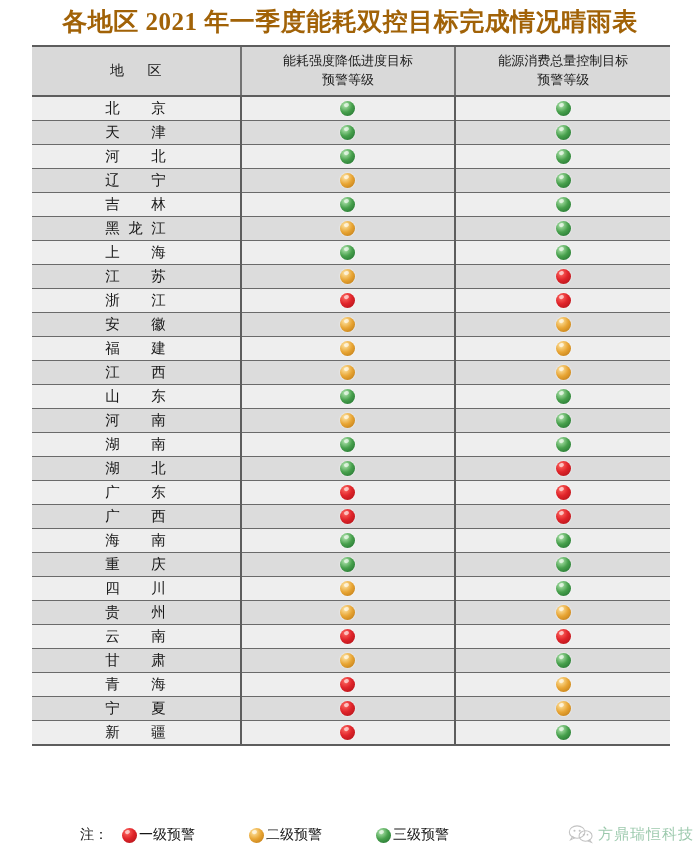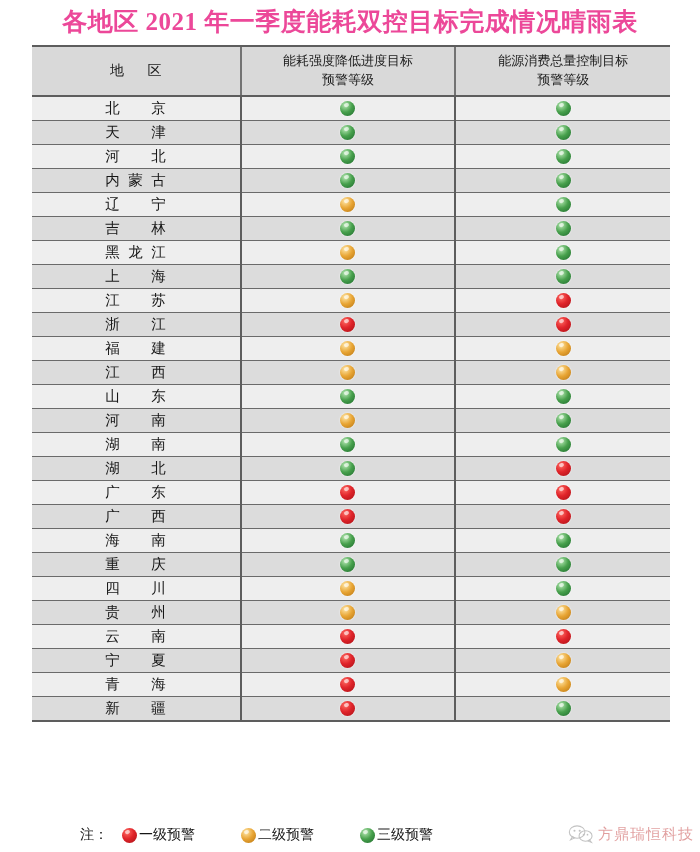--- a/index.html
+++ b/index.html
@@ -7,21 +7,21 @@
     width:700px;height:852px;
     background:#ffffff;
     font-family:"Liberation Sans","DejaVu Sans",sans-serif;
     overflow:hidden;
     position:relative;
   }
   #page-title{
     font-family:"Liberation Serif","DejaVu Serif",serif;
     font-weight:bold;
     font-size:25px;
-    color:#ec4899;
+    color:#a16207;
     text-align:center;
     letter-spacing:0.5px;
     padding:6px 0 4px 0;
     line-height:1.25;
     white-space:nowrap;
   }
   #table-wrap{
     position:absolute;
     left:32px; top:45px;
     width:638px;
@@ -122,21 +122,21 @@
     position:absolute;
     right:6px; bottom:8px;
     display:flex;
     align-items:center;
     opacity:.42;
     pointer-events:none;
   }
   #watermark .wm-text{
     font-family:"Liberation Sans","DejaVu Sans",sans-serif;
     font-size:15px;
-    color:#b91c1c;
+    color:#15803d;
     letter-spacing:1px;
     margin-left:4px;
   }
   .wechat-glyph{width:26px;height:20px;}
 </style>
 </head>
 <body>
 
 <div id="page-title">各地区 2021 年一季度能耗双控目标完成情况晴雨表</div>
 
@@ -172,25 +172,20 @@
           <td><span class="region-name">天 津</span></td>
           <td class="col-div"><span class="ball green"></span></td>
           <td class="col-div"><span class="ball green"></span></td>
         </tr>
         <tr>
           <td><span class="region-name">河 北</span></td>
           <td class="col-div"><span class="ball green"></span></td>
           <td class="col-div"><span class="ball green"></span></td>
         </tr>
         <tr>
-          <td><span class="region-name">内蒙古</span></td>
-          <td class="col-div"><span class="ball green"></span></td>
-          <td class="col-div"><span class="ball green"></span></td>
-        </tr>
-        <tr>
           <td><span class="region-name">辽 宁</span></td>
           <td class="col-div"><span class="ball yellow"></span></td>
           <td class="col-div"><span class="ball green"></span></td>
         </tr>
         <tr>
           <td><span class="region-name">吉 林</span></td>
           <td class="col-div"><span class="ball green"></span></td>
           <td class="col-div"><span class="ball green"></span></td>
         </tr>
         <tr>
@@ -207,20 +202,25 @@
           <td><span class="region-name">江 苏</span></td>
           <td class="col-div"><span class="ball yellow"></span></td>
           <td class="col-div"><span class="ball red"></span></td>
         </tr>
         <tr>
           <td><span class="region-name">浙 江</span></td>
           <td class="col-div"><span class="ball red"></span></td>
           <td class="col-div"><span class="ball red"></span></td>
         </tr>
         <tr>
+          <td><span class="region-name">安 徽</span></td>
+          <td class="col-div"><span class="ball yellow"></span></td>
+          <td class="col-div"><span class="ball yellow"></span></td>
+        </tr>
+        <tr>
           <td><span class="region-name">福 建</span></td>
           <td class="col-div"><span class="ball yellow"></span></td>
           <td class="col-div"><span class="ball yellow"></span></td>
         </tr>
         <tr>
           <td><span class="region-name">江 西</span></td>
           <td class="col-div"><span class="ball yellow"></span></td>
           <td class="col-div"><span class="ball yellow"></span></td>
         </tr>
         <tr>
@@ -272,41 +272,46 @@
           <td><span class="region-name">贵 州</span></td>
           <td class="col-div"><span class="ball yellow"></span></td>
           <td class="col-div"><span class="ball yellow"></span></td>
         </tr>
         <tr>
           <td><span class="region-name">云 南</span></td>
           <td class="col-div"><span class="ball red"></span></td>
           <td class="col-div"><span class="ball red"></span></td>
         </tr>
         <tr>
+          <td><span class="region-name">甘 肃</span></td>
+          <td class="col-div"><span class="ball yellow"></span></td>
+          <td class="col-div"><span class="ball green"></span></td>
+        </tr>
+        <tr>
+          <td><span class="region-name">青 海</span></td>
+          <td class="col-div"><span class="ball red"></span></td>
+          <td class="col-div"><span class="ball yellow"></span></td>
+        </tr>
+        <tr>
           <td><span class="region-name">宁 夏</span></td>
-          <td class="col-div"><span class="ball red"></span></td>
-          <td class="col-div"><span class="ball yellow"></span></td>
-        </tr>
-        <tr>
-          <td><span class="region-name">青 海</span></td>
           <td class="col-div"><span class="ball red"></span></td>
           <td class="col-div"><span class="ball yellow"></span></td>
         </tr>
         <tr>
           <td><span class="region-name">新 疆</span></td>
           <td class="col-div"><span class="ball red"></span></td>
           <td class="col-div"><span class="ball green"></span></td>
         </tr>
       </tbody>
   </table>
 </div>
 
 <div id="legend">
   <span class="note-label">注：</span>
-  <span id="legend-items" style="display:flex;align-items:center;">
+  <span id="legend-items" style="display:flex;align-items:center;gap:8px;">
       <span class="legend-item">
         <span class="ball red"></span>
         <span>一级预警</span>
       </span>
       <span class="legend-item">
         <span class="ball yellow"></span>
         <span>二级预警</span>
       </span>
       <span class="legend-item">
         <span class="ball green"></span>

